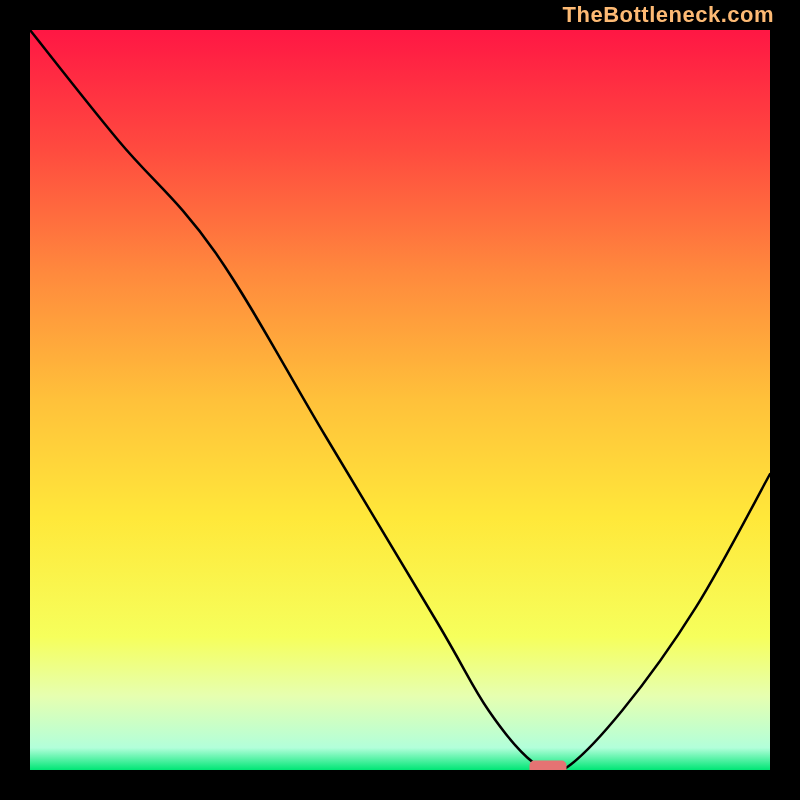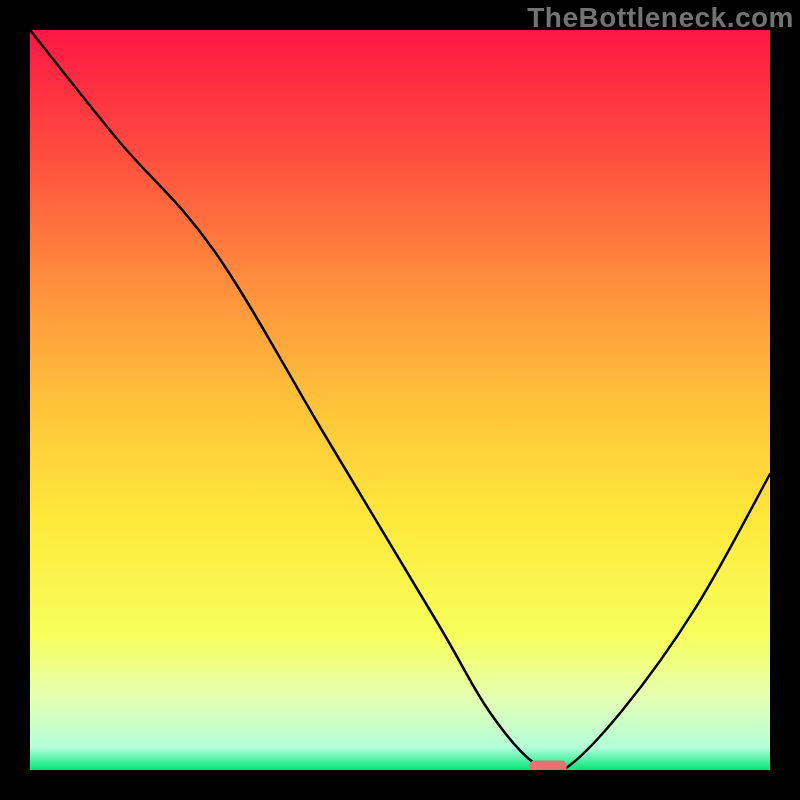--- a/index.html
+++ b/index.html
@@ -13,23 +13,23 @@
   }
   .frame {
     position: relative;
     width: 800px;
     height: 800px;
     background: #000;
   }
   .watermark {
     position: absolute;
     top: 2px;
-    right: 6px;
-    color: #737373;
-    font-size: 28px;
+    right: 26px;
+    color: #fdba74;
+    font-size: 22px;
     font-weight: 600;
     letter-spacing: 0.5px;
     z-index: 10;
   }
   .plot {
     position: absolute;
     left: 30px;
     top: 30px;
     width: 740px;
     height: 740px;

